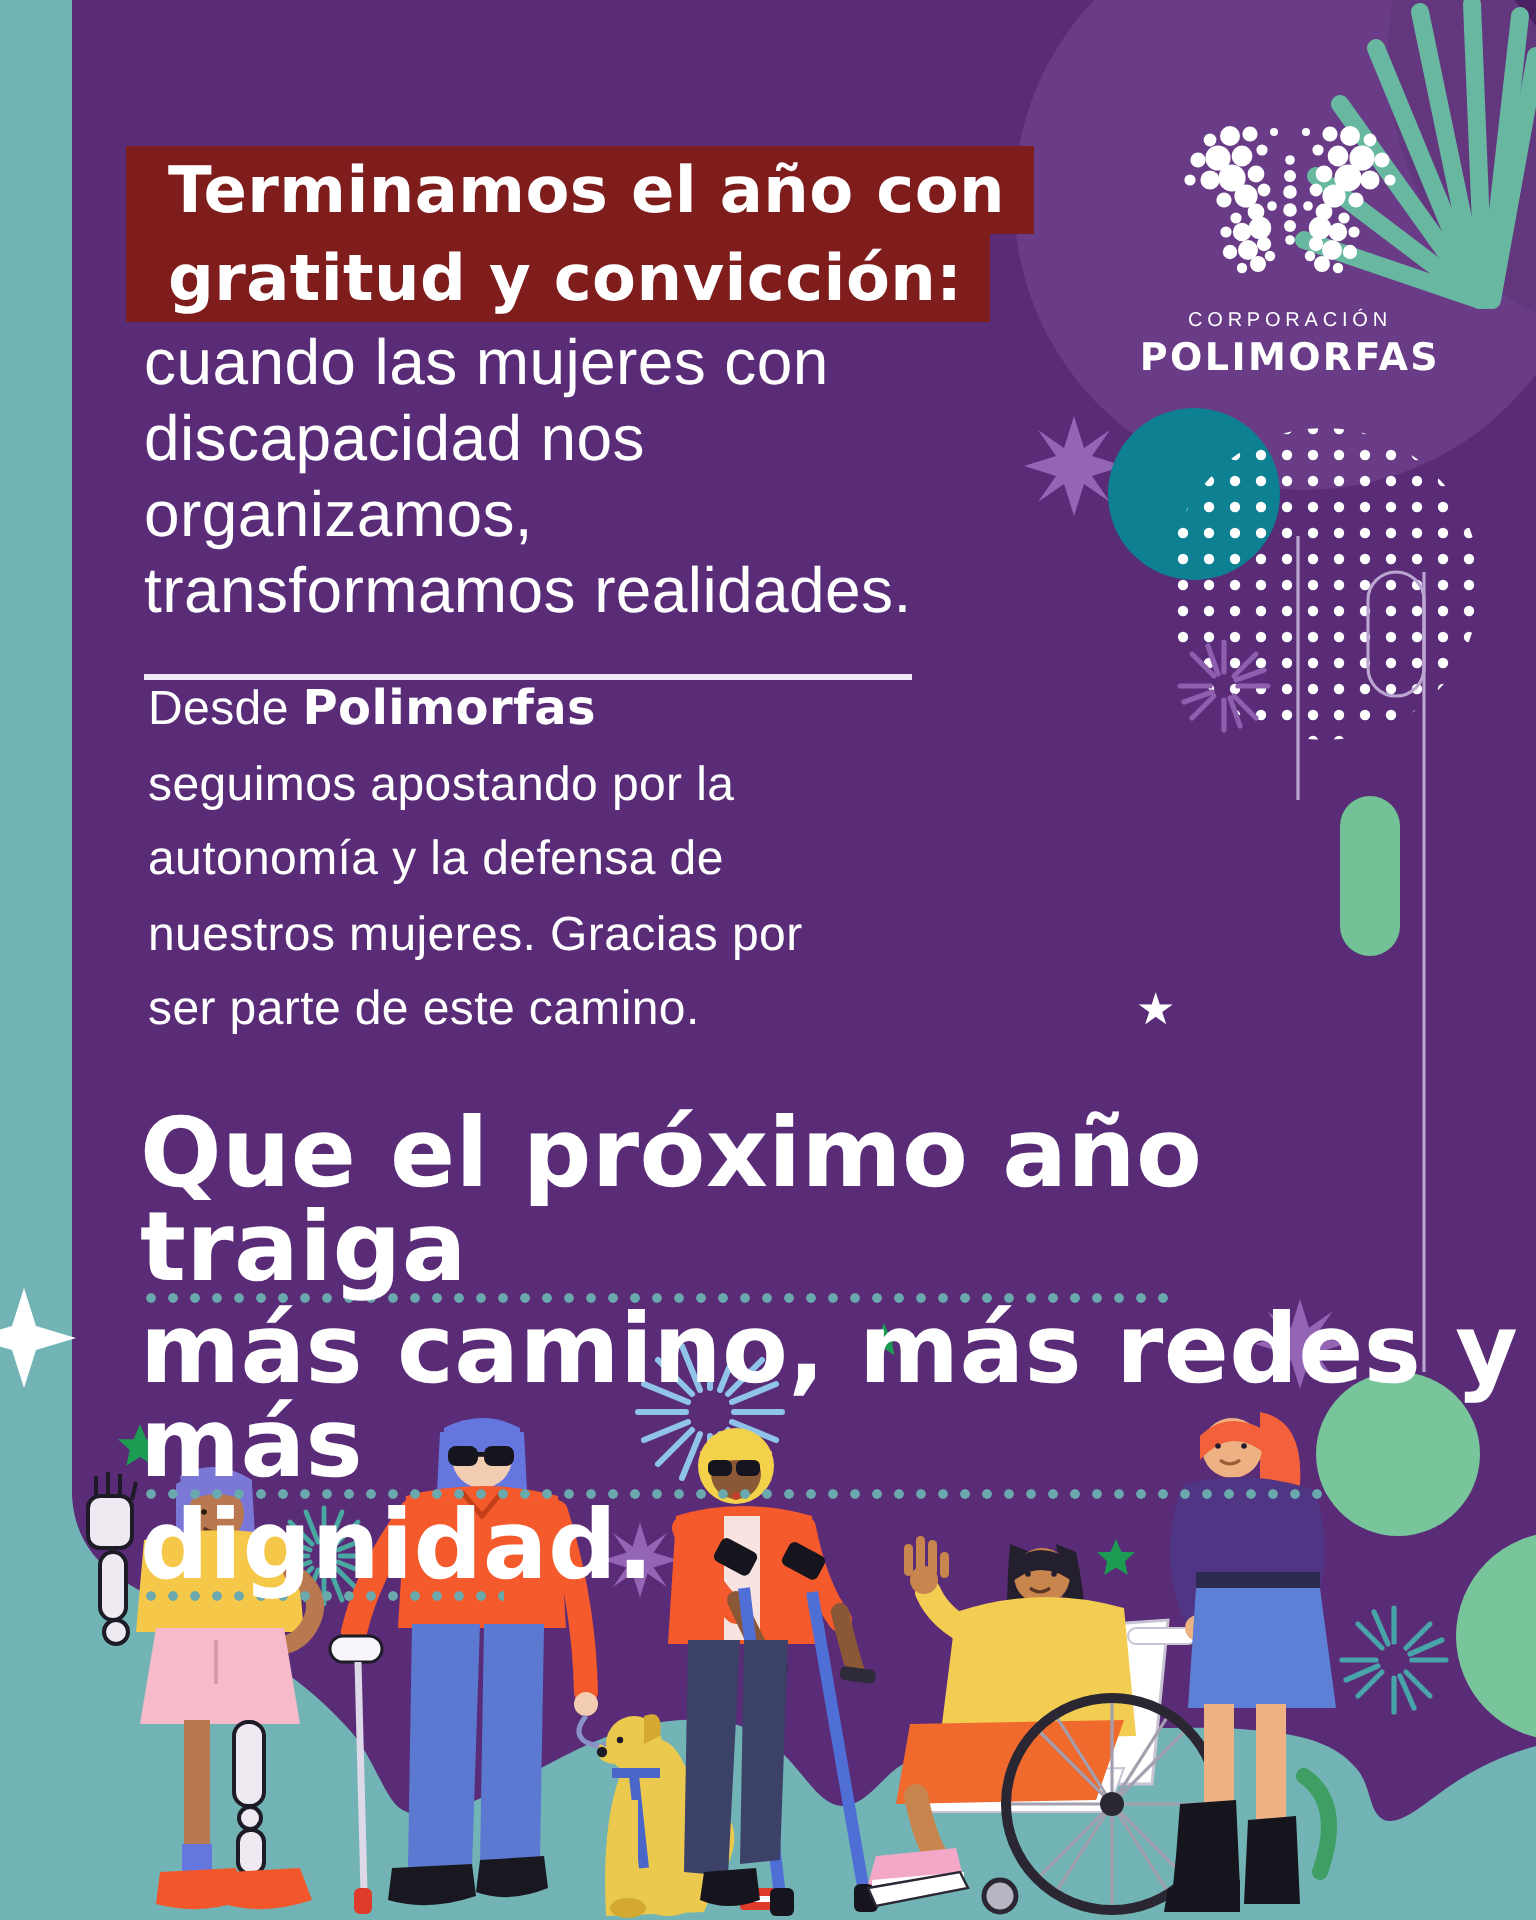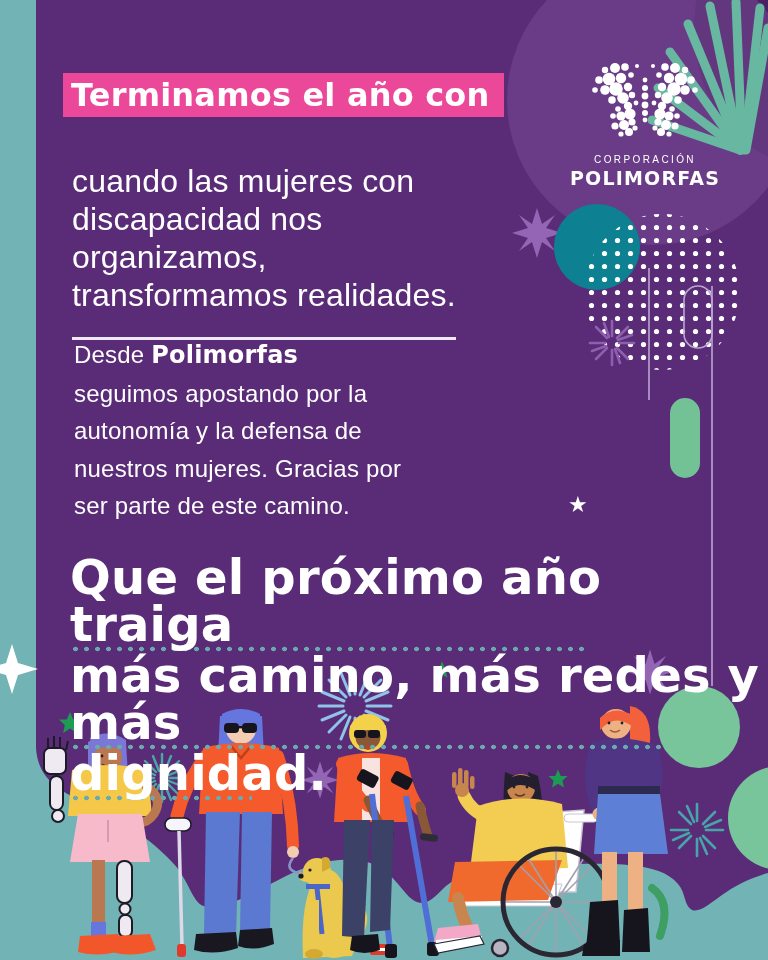--- a/index.html
+++ b/index.html
@@ -1,20 +1,20 @@
 <!DOCTYPE html>
 <html><head>
 <meta charset="utf-8">
 <style>
   html,body{margin:0;padding:0;background:#72b4b6;}
   .poster{position:relative;width:768px;height:960px;overflow:hidden;background:#72b4b6;font-family:"Liberation Sans",sans-serif;}
   .poster svg.bg{position:absolute;left:0;top:0;}
   .txt{position:absolute;color:#fff;}
   .headline{left:63px;top:73px;line-height:0;}
-  .hl-line{display:inline-block;background:#ec4899;color:#fff;font-family:"DejaVu Sans",sans-serif;font-weight:700;font-size:32px;line-height:40px;padding:2px 14px 2px 8px;letter-spacing:.2px;}
+  .hl-line{display:inline-block;background:#7f1d1d;color:#fff;font-family:"DejaVu Sans",sans-serif;font-weight:700;font-size:32px;line-height:40px;padding:2px 14px 2px 21px;letter-spacing:.2px;}
   .intro{left:72px;top:162px;font-size:32px;line-height:38px;font-weight:400;letter-spacing:.2px;}
   .intro .u{display:inline-block;border-bottom:3px solid #eee9f4;padding-bottom:23px;}
   .bodytxt{left:74px;top:336px;font-size:24px;line-height:37.5px;font-weight:400;letter-spacing:.2px;}
   .bodytxt b{font-family:"DejaVu Sans",sans-serif;font-weight:700;}
   .closing{left:70px;top:554px;font-family:"DejaVu Sans",sans-serif;font-weight:700;font-size:48px;line-height:47px;letter-spacing:.2px;}
   .dotline{height:6px;margin:-2px 0 0 0;background-image:radial-gradient(circle,#6aa9ad 2.2px,rgba(0,0,0,0) 2.6px);background-size:11px 6px;background-repeat:repeat-x;}
   .dw1{width:516px;}.dw2{width:592px;}.dw3{width:182px;}
   .camino-star{position:absolute;left:568px;top:492px;color:#fff;font-size:22px;}
   .logo{position:absolute;left:557px;top:58px;width:176px;text-align:center;color:#fff;}
   .logo .org{margin-top:6px;font-size:10px;letter-spacing:2.4px;font-weight:400;}
@@ -397,20 +397,21 @@
       <circle cx="52" cy="8" r="2"></circle>
           <circle cx="68" cy="8" r="2"></circle>
     </g>
   </svg>
   <div class="org">CORPORACIÓN</div>
   <div class="name">POLIMORFAS</div>
 </div>
 
 <div class="txt headline">
   <div><span class="hl-line">Terminamos el año con</span></div>
+  <div><span class="hl-line">gratitud y convicción:</span></div>
 </div>
 
 <div class="txt intro">
   <div>cuando las mujeres con</div>
   <div>discapacidad nos</div>
   <div>organizamos,</div>
   <div><span class="u">transformamos realidades.</span></div>
 </div>
 
 <div class="txt bodytxt">

